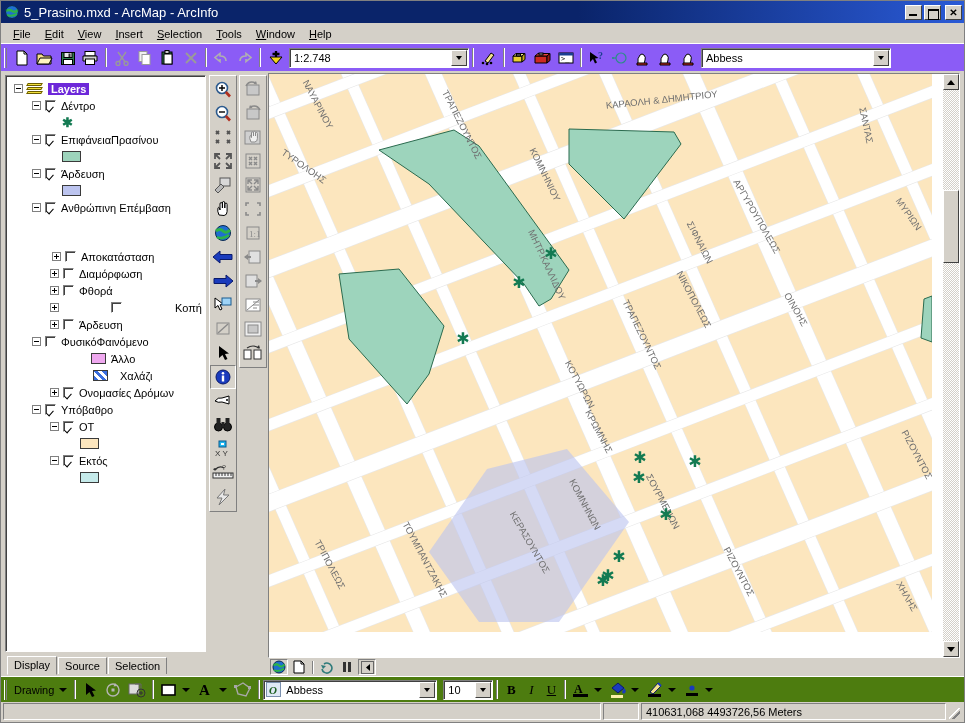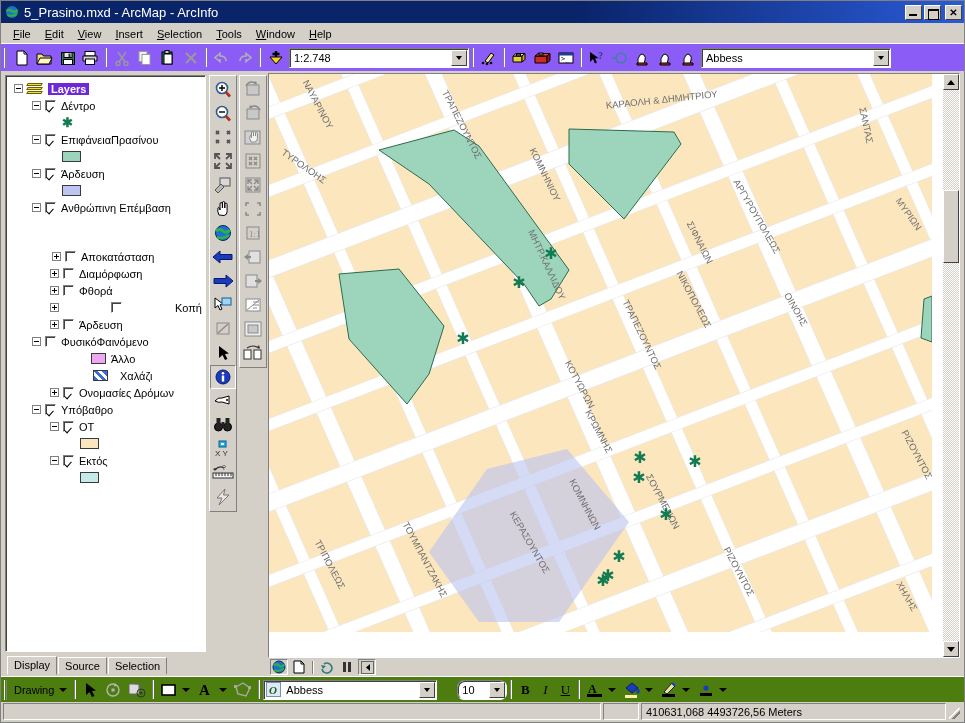--- a/index.html
+++ b/index.html
@@ -1047,21 +1047,21 @@
             <rect x="0.5" y="0.5" width="14" height="14" fill="#dfe8f5" stroke="#7a8fae"></rect>
             <text x="3" y="12" font-size="11" font-style="italic" font-weight="bold" fill="#1b5e20" font-family="serif">O</text>
           </svg>
       </span>
       <span class="ctext">Abbess</span>
       <span class="carrow">
           <i></i>
         </span>
     </span>
 
-    <span class="combo" style="width:50px;margin-left:20px;border-radius:7px;">
+    <span class="combo" style="width:50px;margin-left:6px;">
       <span class="ctext">10</span>
       <span class="carrow">
           <i></i>
         </span>
     </span>
     <span class="tsep"></span>
 
     <span class="dbtn txt-bold" style="font-family:'Liberation Serif',serif;font-size:13px;width:20px;">B</span>
     <span class="dbtn" style="font-family:'Liberation Serif',serif;font-size:13px;font-style:italic;width:20px;">I</span>
     <span class="dbtn" style="font-family:'Liberation Serif',serif;font-size:13px;text-decoration:underline;width:20px;">U</span>

